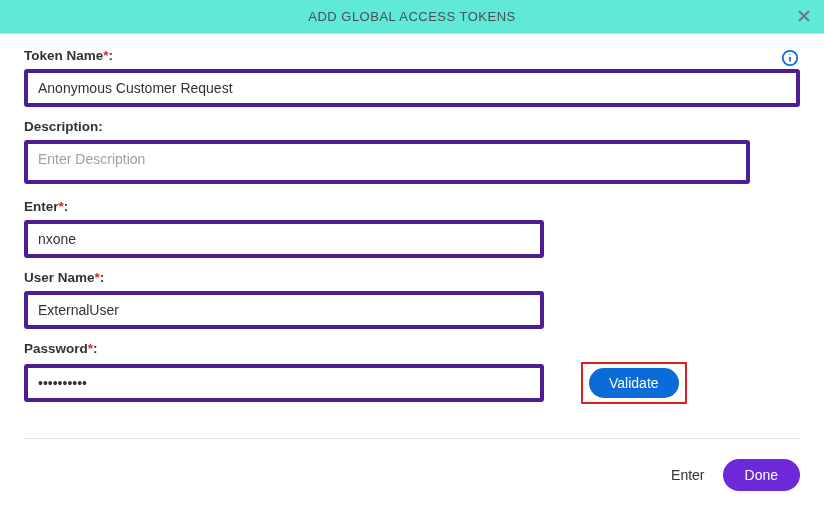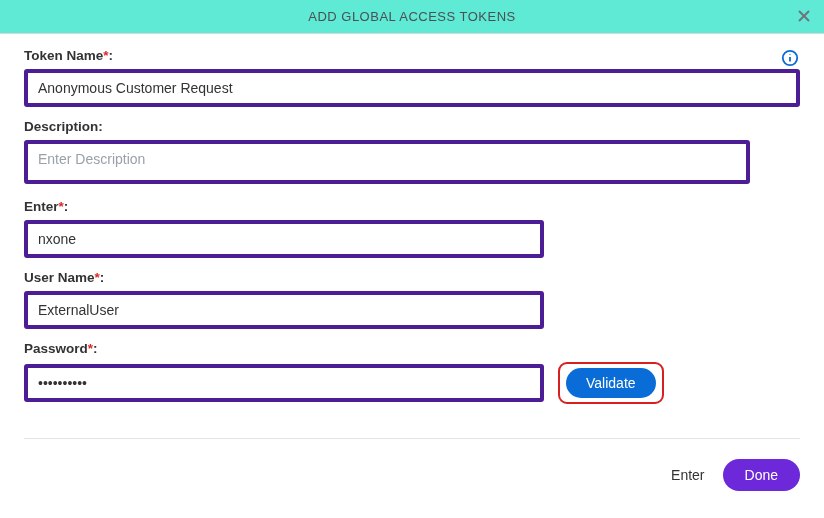--- a/index.html
+++ b/index.html
@@ -81,21 +81,22 @@
     .textarea-input {
       width: 726px;
       height: 44px;
       resize: none;
     }
     .full-input::placeholder, .textarea-input::placeholder { color: #9aa1a8; }
     .validate-wrap {
       border: 2px solid #d92020;
       padding: 4px 6px;
       display: inline-flex;
-      border-radius: 9px;
+      border-radius: 1px;
+      margin-left: 23px;
     }
     .validate-btn {
       background: #0a6cd6;
       color: #fff;
       border: none;
       font-size: 14px;
       font-weight: 500;
       padding: 7px 20px;
       border-radius: 18px;
       cursor: pointer;

